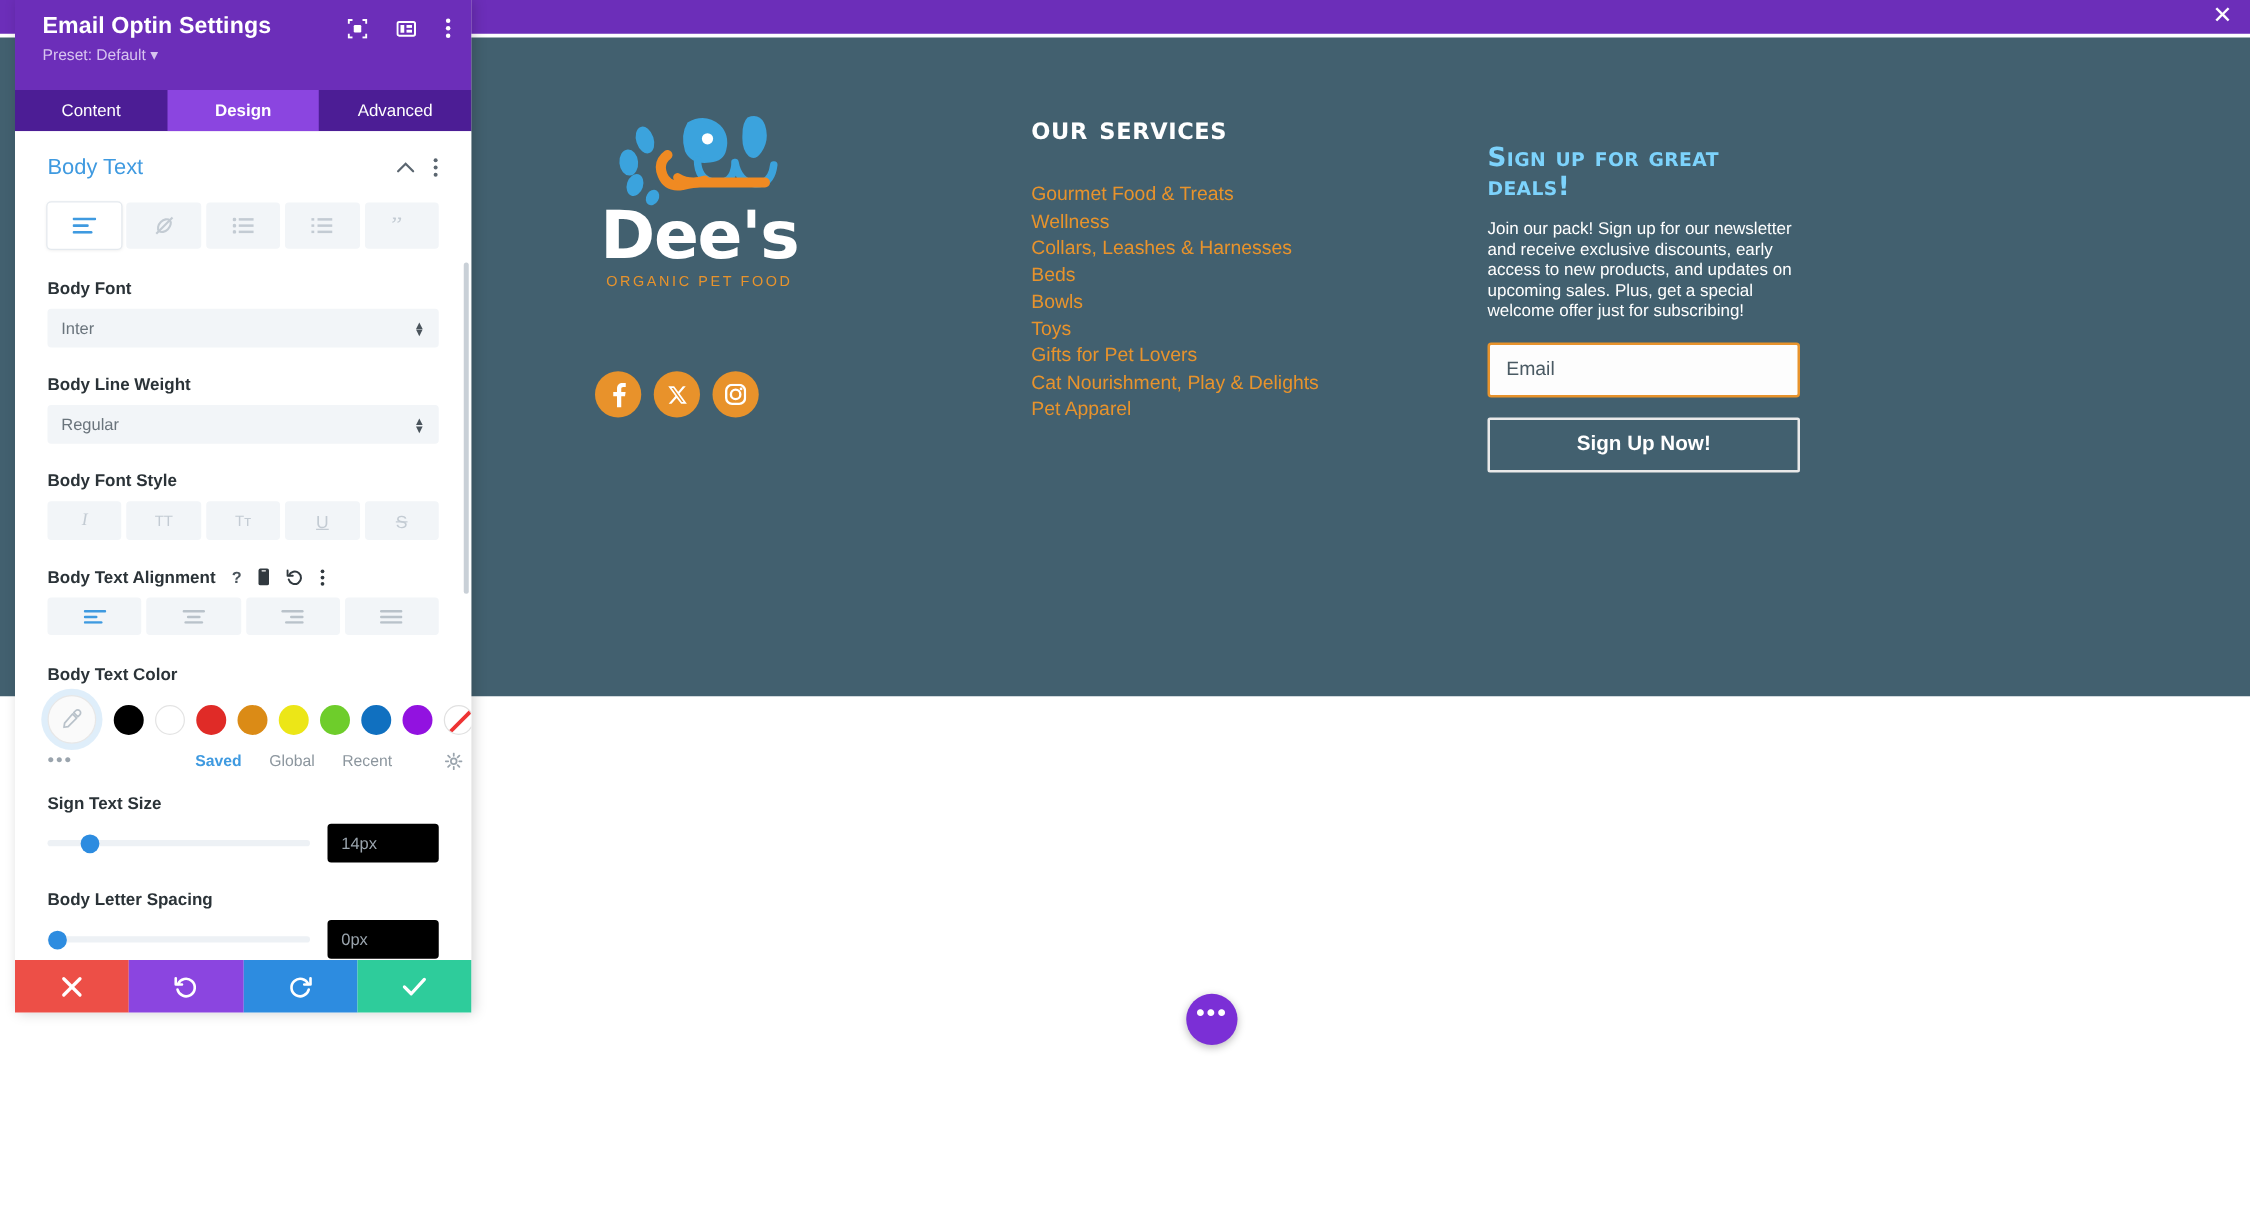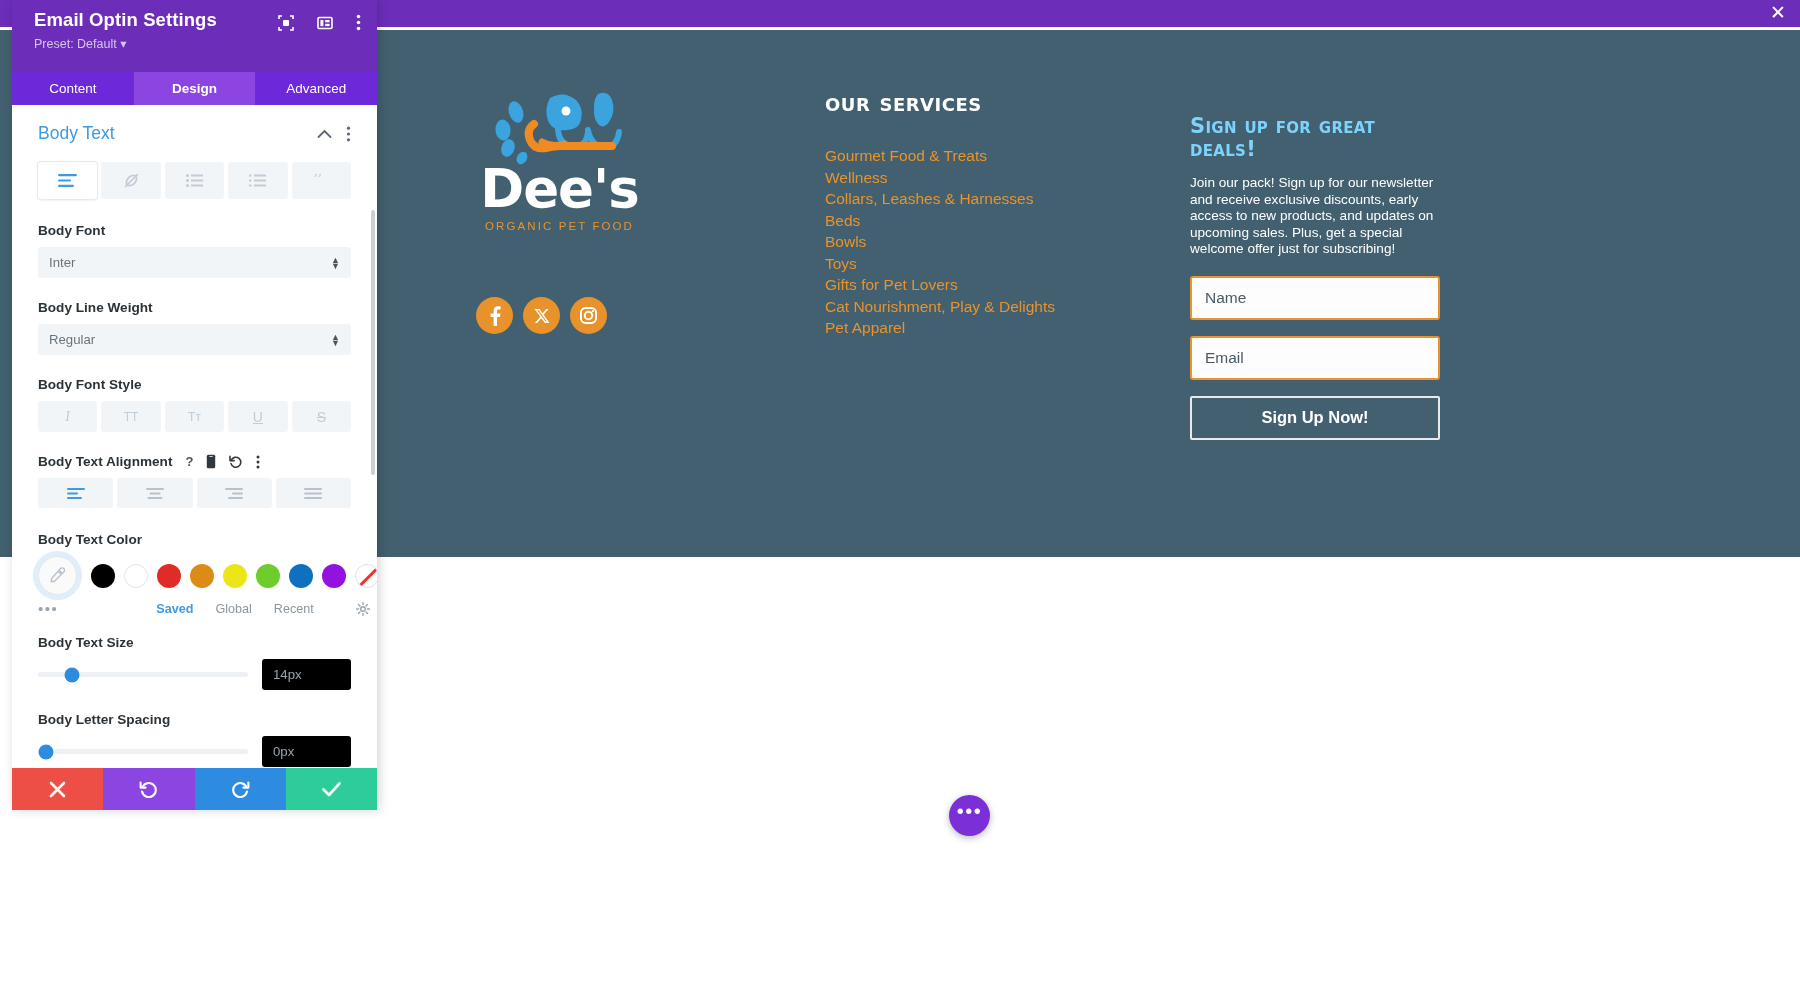--- a/index.html
+++ b/index.html
@@ -122,21 +122,21 @@
   .ph-title { font-size: 18.5px; font-weight: 700; letter-spacing: .1px; }
   .ph-preset {
     font-size: 12.5px; color: #d7c4ef; margin-top: 5px;
   }
   .ph-icons {
     position: absolute; right: 16px; top: 14px;
     display: flex; gap: 23px; align-items: center;
   }
   .ph-ico { color: #fff; cursor: pointer; display: flex; }
 
-  #tabs { height: 33px; background: #6d28d9; display: flex; justify-content: space-between; }
+  #tabs { height: 33px; background: #4c1d95; display: flex; justify-content: space-between; }
   .tab {
     flex: 1; display: flex; align-items: center; justify-content: center;
     color: #fff; font-size: 13.5px; cursor: pointer; font-weight: 400;
   }
   .tab.active { background: #8b45e0; font-weight: 700; }
 
   #panel-body {
     flex: 1; overflow: hidden; position: relative; padding: 0 0 0 0;
     background: #fff;
   }
@@ -309,21 +309,20 @@
                   <circle cx="9" cy="9" r="4" fill="none" stroke="#fff" stroke-width="2"></circle>
                   <circle cx="13.6" cy="4.4" r="1.2" fill="#fff"></circle>
                 </svg>
             </div>
           </div>
         </div>
 
         <div id="optin-col">
           <div class="optin-title">Sign up for great deals!</div>
           <div class="optin-body">Join our pack! Sign up for our newsletter and receive exclusive discounts, early access to new products, and updates on upcoming sales. Plus, get a special welcome offer just for subscribing!</div>
-          <div class="optin-field">Name</div>
           <div class="optin-field second">Email</div>
           <div class="optin-btn">Sign Up Now!</div>
         </div>
 
       </div>
     </div>
 
     <div id="fab">•••</div>
   </div>
 
@@ -533,21 +532,21 @@
             <span class="sw-tab">Recent</span>
             <span class="sw-gear">
               <svg width="14" height="14" viewBox="0 0 14 14">
                   <circle cx="7" cy="7" r="2.3" fill="none" stroke="#9aa4ad" stroke-width="1.4"></circle>
                   <path d="M7 0.6v2M7 11.4v2M0.6 7h2M11.4 7h2M2.5 2.5l1.4 1.4M10.1 10.1l1.4 1.4M11.5 2.5l-1.4 1.4M3.9 10.1l-1.4 1.4" stroke="#9aa4ad" stroke-width="1.4" stroke-linecap="round"></path>
                 </svg>
             </span>
           </span>
         </div>
 
-        <div class="field-label">Body Text Size</div>
+        <div class="field-label">Sign Text Size</div>
         <div class="slider-row">
           <div class="track">
             <div class="knob" style="left:16%"></div>
           </div>
           <div class="val-box">14px</div>
         </div>
 
         <div class="field-label">Body Letter Spacing</div>
         <div class="slider-row">
           <div class="track">

